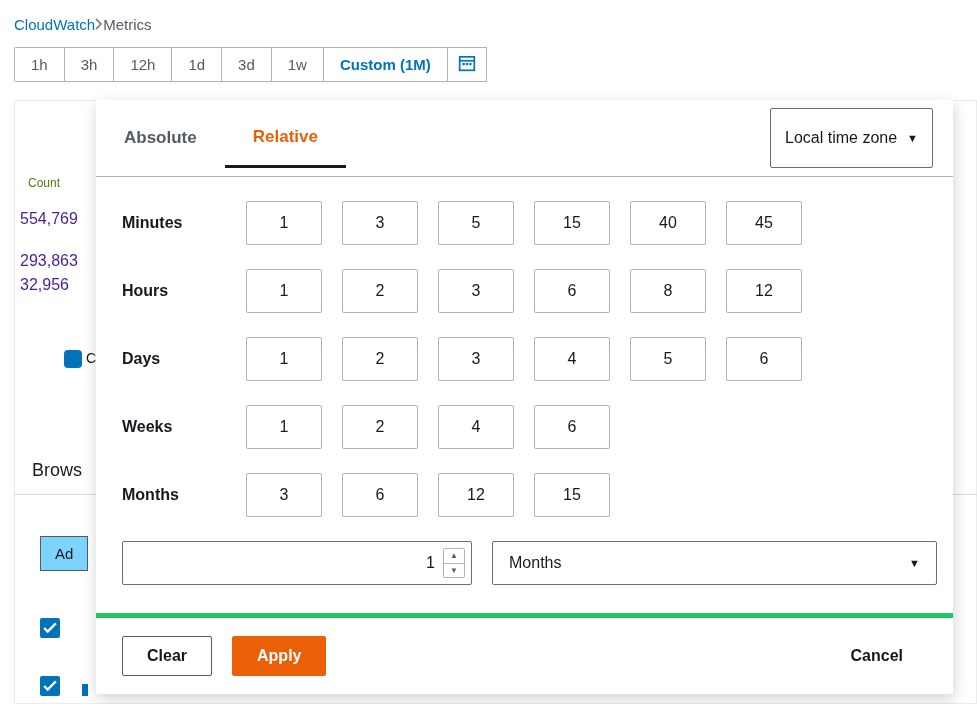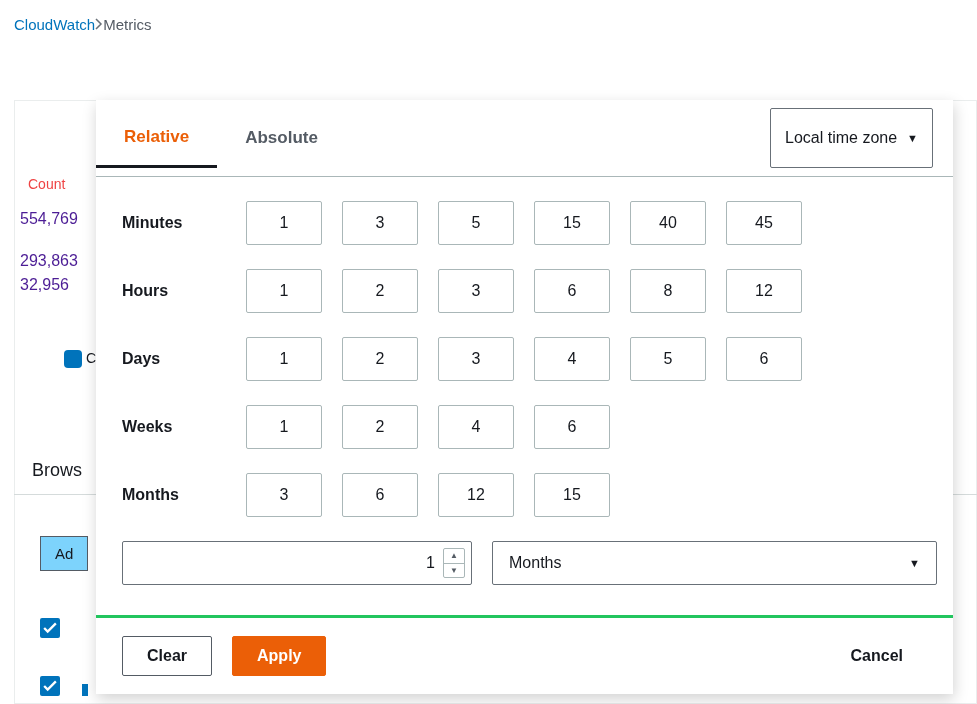--- a/index.html
+++ b/index.html
@@ -62,21 +62,21 @@
   }
   .cal-btn svg { width: 18px; height: 18px; color: #0073bb; }
 
   
   .bg-panel {
     position: absolute;
     left: 14px; right: 0; top: 100px; bottom: 0;
     border: 1px solid #eaeded;
     background: #fff;
   }
-  .bg-axis-label { position: absolute; left: 28px; top: 176px; color: #ef4444; font-size: 14px; }
+  .bg-axis-label { position: absolute; left: 28px; top: 176px; color: #4d7c0f; font-size: 12px; }
   .bg-tick { position: absolute; left: 20px; font-size: 16px; color: #4c1d95; }
   .bg-legend-chip {
     position: absolute; left: 64px; top: 350px; width: 18px; height: 18px;
     background: #0073bb; border-radius: 4px;
   }
   .bg-legend-letter { position: absolute; left: 86px; top: 350px; font-size: 14px; }
   .bg-browse { position: absolute; left: 32px; top: 460px; font-size: 18px; font-weight: 400; }
   .bg-divider { position: absolute; left: 14px; top: 494px; right: 0; height: 1px; background: #d5dbdb; }
   .bg-addbtn {
     position: absolute; left: 40px; top: 536px;
@@ -170,21 +170,21 @@
   }
   .stepper div { flex:1; display:flex; align-items:center; justify-content:center; font-size:8px; color:#545b64; cursor:pointer;}
   .stepper div:first-child { border-bottom: 1px solid #aab7b8; }
   .unit-select {
     flex: 1;
     border: 1px solid #687078; border-radius: 2px; height: 44px;
     display: flex; align-items: center; justify-content: space-between;
     padding: 0 16px; font-size: 16px; cursor: pointer;
   }
   .popup-footer {
-    border-top: 3px solid #22c55e;
+    border-top: 5px solid #22c55e;
     padding: 18px 26px;
     display: flex; align-items: center; gap: 20px;
   }
   .btn {
     padding: 10px 24px; font-size: 16px; font-weight: 700;
     border-radius: 2px; cursor: pointer;
   }
   .btn-clear { border: 1px solid #545b64; background: #fff; color: #16191f; }
   .btn-cancel { border: none; background: transparent; color: #16191f; margin-left: auto; }
   .btn-apply { border: 1px solid #eb5f07; background: #eb5f07; color: #fff; }
@@ -196,20 +196,42 @@
   <a href="#">CloudWatch</a>
   <span class="sep">
     <svg width="8" height="12" viewBox="0 0 8 12">
         <path d="M1 1 L6 6 L1 11" fill="none" stroke="#687078" stroke-width="1.5"></path>
       </svg>
   </span>
   <span class="current">Metrics</span>
 </div>
 
 <div class="header-row">
+  <div style="display:flex; align-items:stretch;">
+    <div class="range-tabs">
+      <div class="range-tab">1h</div>
+      <div class="range-tab">3h</div>
+      <div class="range-tab">12h</div>
+      <div class="range-tab">1d</div>
+      <div class="range-tab">3d</div>
+      <div class="range-tab">1w</div>
+      <div class="range-tab active">Custom (1M)</div>
+    </div>
+    <div class="cal-btn">
+      <span>
+        <svg viewBox="0 0 16 16">
+            <rect x="1.5" y="2.5" width="13" height="12" fill="none" stroke="#0073bb" stroke-width="1.5"></rect>
+            <line x1="1.5" y1="6" x2="14.5" y2="6" stroke="#0073bb" stroke-width="1.5"></line>
+            <rect x="4" y="8" width="2" height="2" fill="#0073bb"></rect>
+            <rect x="7" y="8" width="2" height="2" fill="#0073bb"></rect>
+            <rect x="10" y="8" width="2" height="2" fill="#0073bb"></rect>
+          </svg>
+      </span>
+    </div>
+  </div>
 </div>
 
 <div class="bg-panel"></div>
 <span class="bg-axis-label">Count</span>
 <span class="bg-tick" style="top:210px">554,769</span>
 <span class="bg-tick" style="top:252px">293,863</span>
 <span class="bg-tick" style="top:276px">32,956</span>
 <div class="bg-legend-chip"></div>
 <span class="bg-legend-letter">C</span>
 <span class="bg-browse">Brows</span>
@@ -222,22 +244,22 @@
 </div>
 <div class="bg-check" style="top:676px">
   <svg viewBox="0 0 12 10">
       <path d="M1 5 L4 8 L11 1" fill="none" stroke="#fff" stroke-width="2"></path>
     </svg>
 </div>
 <div class="bg-series-bar"></div>
 
 <div class="popup">
   <div class="popup-tabs">
+    <div class="popup-tab">Absolute</div>
     <div class="popup-tab active">Relative</div>
-    <div class="popup-tab">Absolute</div>
     <div class="tz-select">
       <span>Local time zone</span>
       <span class="tri">▼</span>
     </div>
   </div>
 
   <div class="rel-body">
 
     <div class="row">
       <span class="row-label">Minutes</span>

